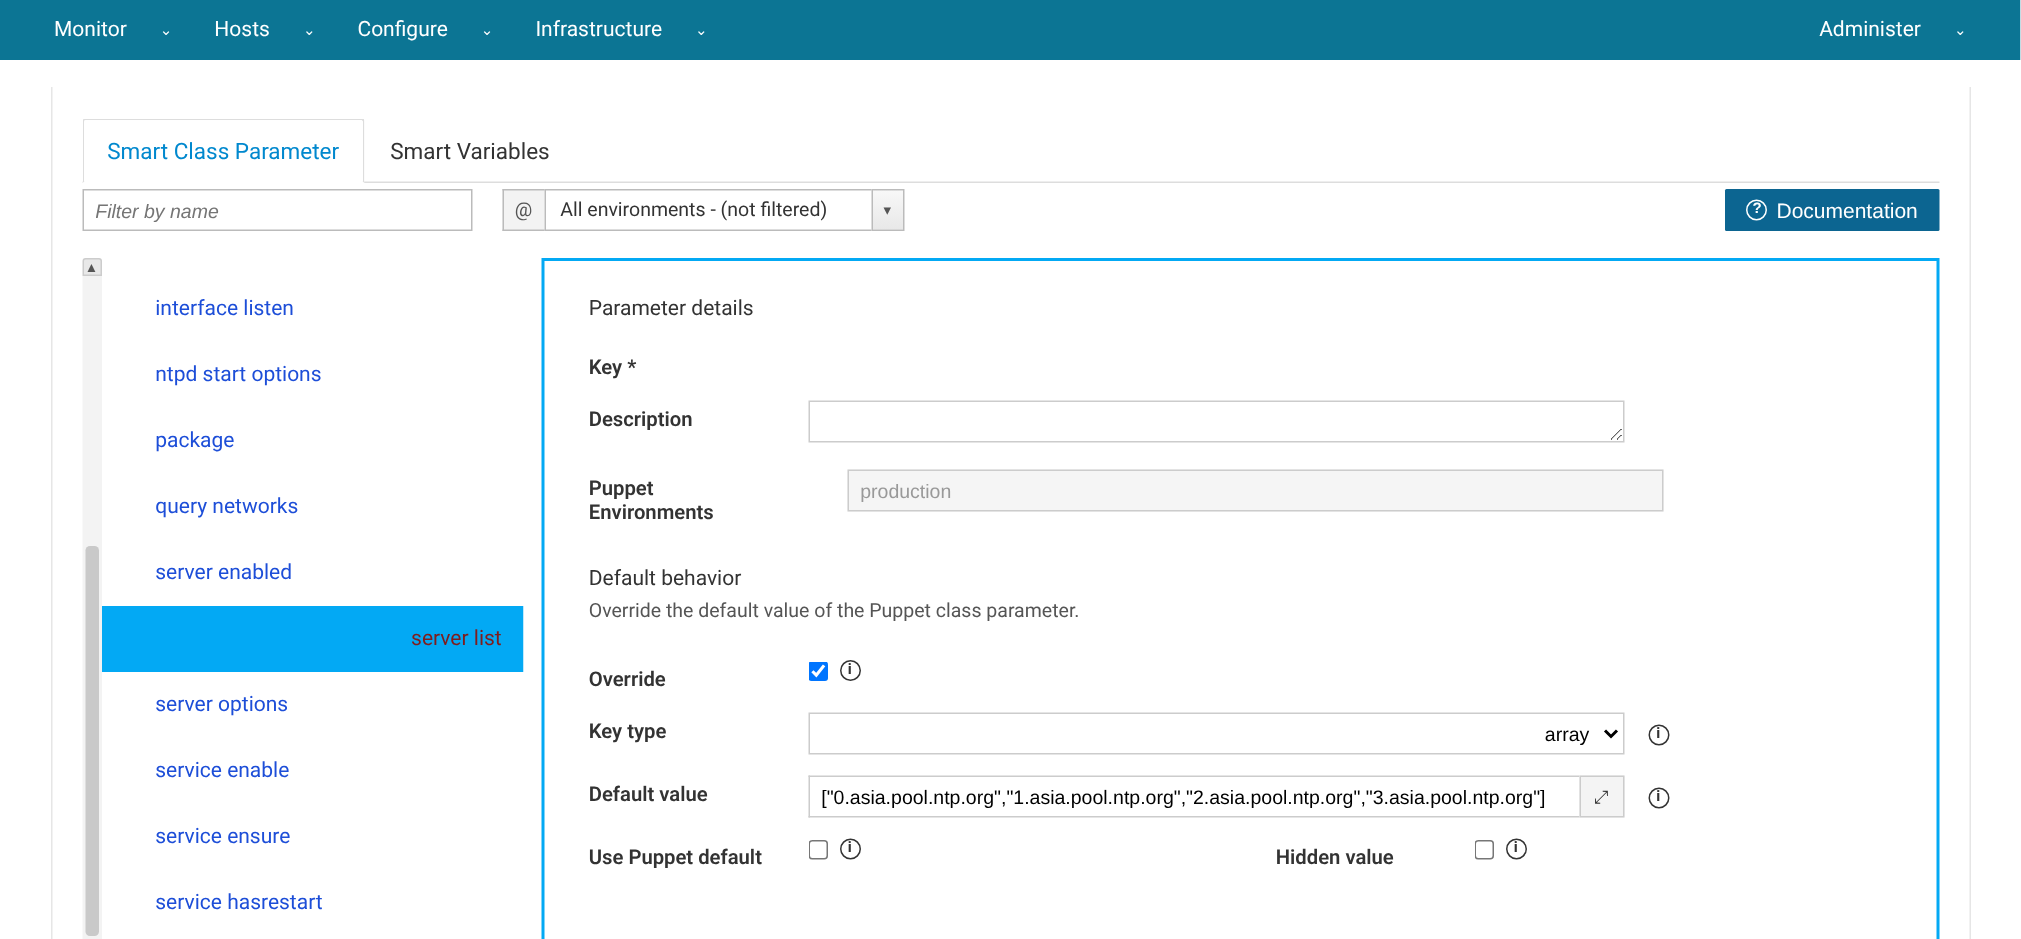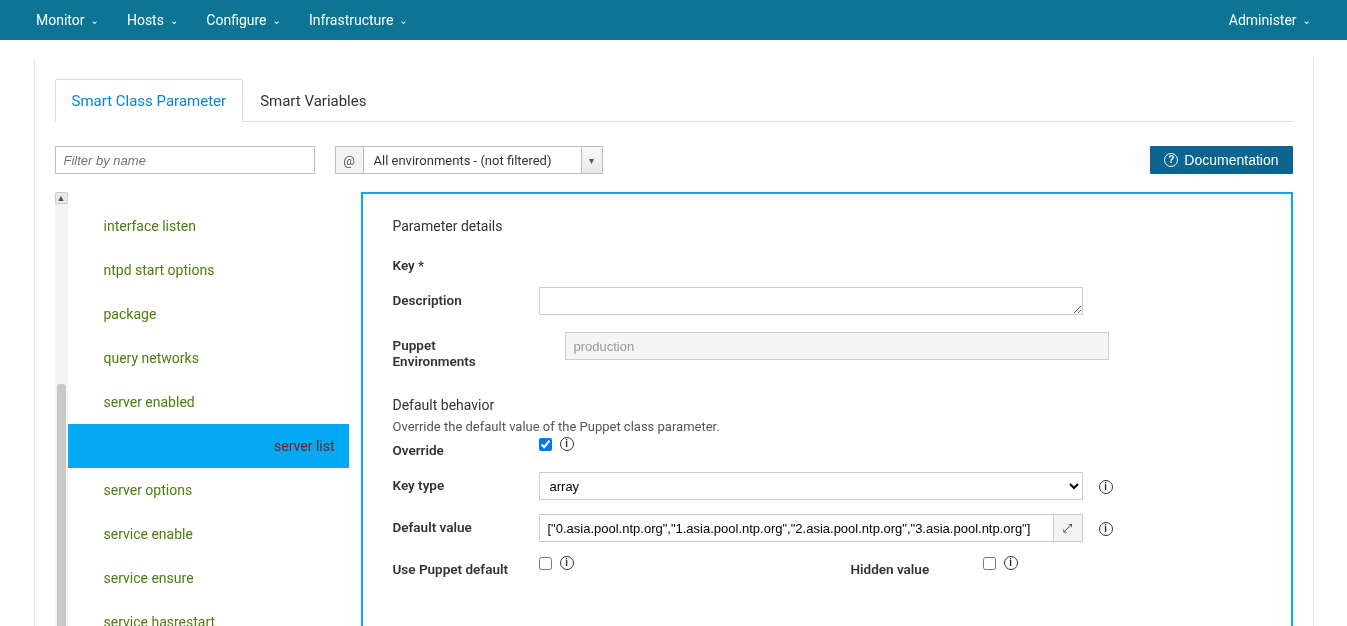--- a/index.html
+++ b/index.html
@@ -1,52 +1,52 @@
 <!DOCTYPE html>
 <html><head>
 <meta charset="utf-8">
 <style>
   * { box-sizing: border-box; margin: 0; padding: 0; }
   body { font-family: -apple-system, BlinkMacSystemFont, "Segoe UI", Roboto, "Helvetica Neue", Arial, sans-serif; font-size: 14px; color: #333; background: #fff; }
   .topnav { background: #0c7594; height: 40px; display: flex; align-items: center; padding: 0 24px; justify-content: space-between; }
   .topnav-left, .topnav-right { display: flex; gap: 4px; }
-  .topnav-item { color: #fff; font-size: 14px; padding: 10px 12px; cursor: pointer; display: flex; align-items: center; gap: 6px; }
+  .topnav-item { color: #fff; font-size: 14px; padding: 10px 12px; cursor: pointer; display: flex; align-items: center; gap: 22px; }
   .chevron-down { font-size: 10px; }
   .page-wrap { max-width: 1280px; margin: 18px auto 0; border: 1px solid #e6e6e6; border-top: none; padding: 20px 20px 0 20px; }
   .tabs { border-bottom: 1px solid #ddd; display: flex; height: 44px; }
   .tab { padding: 12px 16px 10px; font-size: 15px; color: #333; cursor: pointer; border: 1px solid transparent; border-bottom: none; position: relative; top: 1px; }
   .tab.active { color: #0088ce; border: 1px solid #ddd; border-bottom-color: #fff; border-top-left-radius: 2px; border-top-right-radius: 2px; background: #fff; }
-  .under-tabs { display: flex; margin-top: 24px; gap: 20px; align-items: flex-start; }
+  .under-tabs { display: flex; margin-top: 4px; gap: 20px; align-items: flex-start; }
   .filter-input { width: 260px; height: 28px; border: 1px solid #bbb; padding: 4px 8px; font-size: 13px; font-style: italic; color: #888; }
   .env-group { display: flex; }
   .env-at { width: 28px; height: 28px; border: 1px solid #bbb; background: #f3f3f3; display: flex; align-items: center; justify-content: center; font-size: 13px; color: #555; border-right: none; }
   .env-select { height: 28px; border: 1px solid #bbb; background: #fff; padding: 4px 10px; font-size: 13px; min-width: 218px; display: flex; align-items: center; border-right: none; }
   .env-dd { width: 22px; height: 28px; border: 1px solid #bbb; background: linear-gradient(#f8f8f8,#e8e8e8); display: flex; align-items: center; justify-content: center; font-size: 10px; color: #555; cursor: pointer; }
   .doc-btn { margin-left: auto; background: #0c6591; color: #fff; border: none; padding: 6px 14px; font-size: 14px; display: flex; align-items: center; gap: 6px; cursor: pointer; border-radius: 1px; }
   .body-row { display: flex; margin-top: 18px; height: 460px; }
   .sidebar-col { width: 294px; display: flex; flex-direction: column; }
   .scroll-up { height: 12px; background: #e8e8e8; border: 1px solid #ccc; display: flex; align-items: center; justify-content: center; font-size: 9px; color: #555; cursor: pointer; border-radius: 2px 2px 0 0; width: 13px; }
   .scroll-area { flex: 1; display: flex; }
   .scrollbar { width: 13px; background: #f3f3f3; position: relative; }
   .scrollbar-thumb { position: absolute; left: 2px; right: 2px; top: 180px; height: 260px; background: #c9c9c9; border-radius: 3px; }
   .sb-list { flex: 1; overflow: hidden; }
-  .sb-item { padding: 14px 14px 14px 36px; font-size: 14px; color: #4d7c0f; cursor: pointer; }
+  .sb-item { padding: 14px 14px 14px 36px; font-size: 14px; color: #1d4ed8; cursor: pointer; }
   .sb-item.active { background: #03a9f4; color: #7f1d1d; text-align: right; }
   .main-panel { flex: 1; border: 2px solid #03a9f4; padding: 24px 30px; overflow: auto; margin-left: 12px; }
   h2.section { font-size: 14px; font-weight: 400; color: #333; margin-bottom: 18px; }
   .form-row { display: flex; align-items: flex-start; margin-bottom: 14px; }
   .form-label { width: 146px; text-align: left; padding-right: 18px; font-size: 13.5px; color: #333; padding-top: 5px; font-weight: 600; }
   .form-ctrl { flex: 1; max-width: 544px; }
   .text-input { width: 100%; height: 28px; border: 1px solid #ccc; padding: 4px 8px; font-size: 13px; }
   .text-input[readonly] { background: #f5f5f5; color: #999; }
   textarea.text-input { height: 28px; resize: both; }
-  .subtext { font-size: 13px; color: #555; margin-bottom: 3px; }
+  .subtext { font-size: 13px; color: #555; margin-bottom: 25px; }
   .cb-row { display: flex; align-items: center; gap: 8px; }
   .info-icon { width: 14px; height: 14px; border: 1.5px solid #333; border-radius: 50%; display: inline-flex; align-items: center; justify-content: center; font-size: 10px; font-weight: bold; line-height: 1; }
-  .select { width: 100%; height: 28px; border: 1px solid #ccc; padding: 3px 6px; font-size: 13px; background: #fff; }
+  .select { width: 100%; height: 28px; border: 1px solid #ccc; padding: 3px 6px; font-size: 13px; background: #fff; text-align: right; }
   .dv-wrap { display: flex; }
   .dv-input { flex: 1; height: 28px; border: 1px solid #ccc; padding: 4px 8px; font-size: 13px; border-right: none; }
   .dv-exp { width: 30px; height: 28px; border: 1px solid #ccc; background: #f4f4f4; display: flex; align-items: center; justify-content: center; cursor: pointer; font-size: 12px; }
   .side-info { margin-left: 16px; padding-top: 5px; }
   .split-row { display: flex; gap: 48px; }
   .split-row .form-row { flex: 1; margin-bottom: 0; }
   .split-row .form-row .form-label { width: 146px; }
   .split-row .form-row:nth-child(2) .form-label { width: 132px; }
   .split-row .form-ctrl { flex: none; }
 </style>

